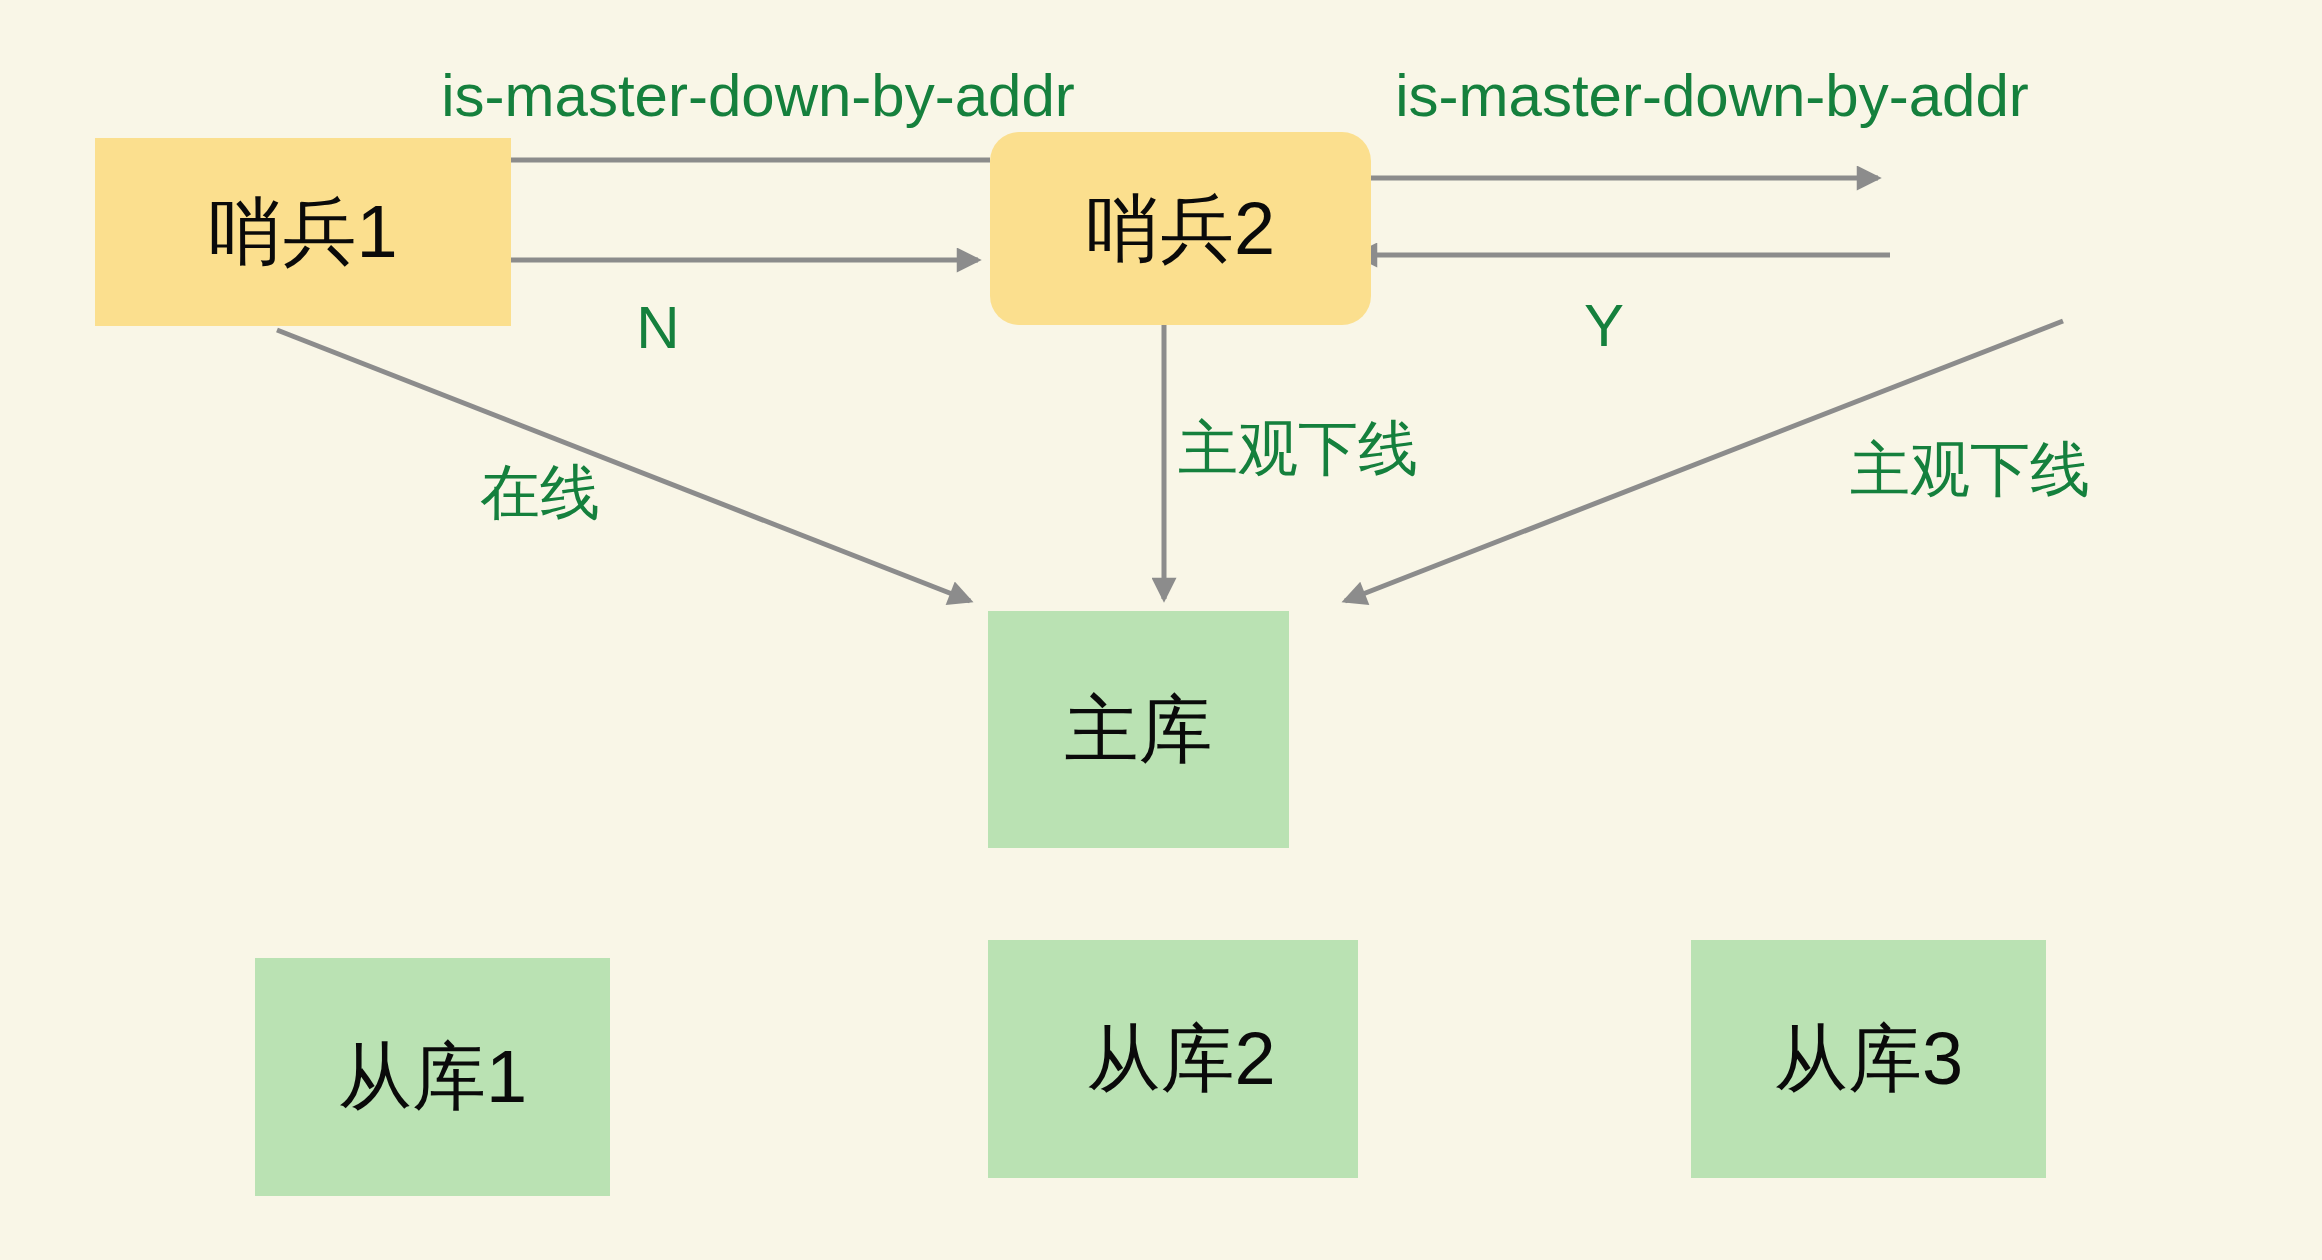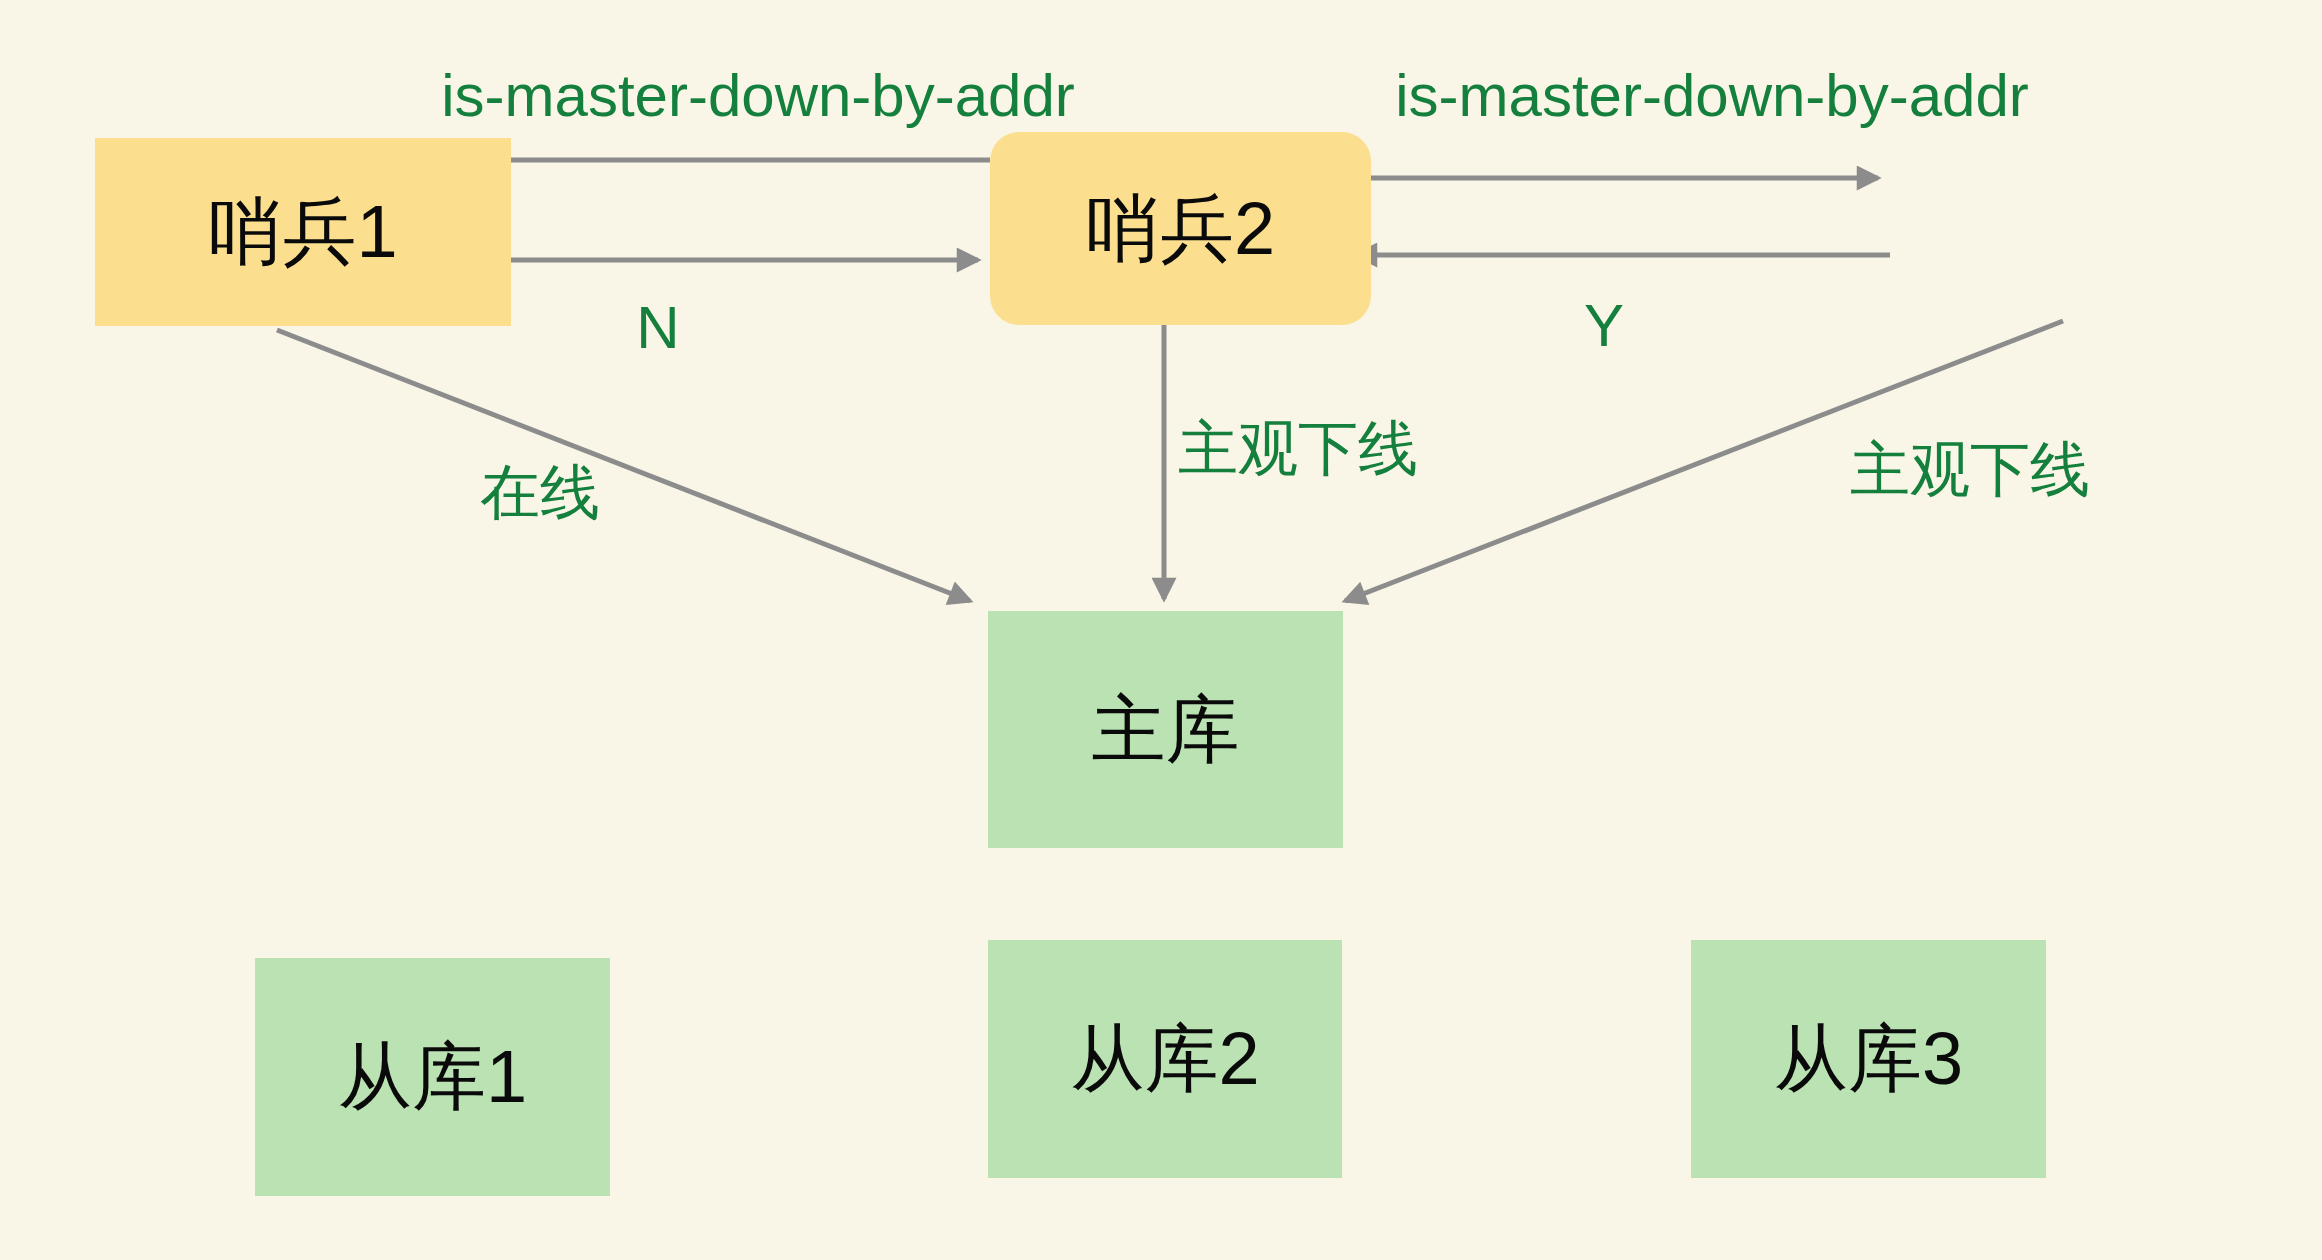--- a/index.html
+++ b/index.html
@@ -70,29 +70,29 @@
 
   <div class="node sentinel" style="left:95px; top:138px; width:416px; height:188px;">
     <span>哨兵1</span>
   </div>
 
   <div class="node sentinel" style="left:990px; top:132px; width:381px; height:193px;border-radius:29px;">
     <span>哨兵2</span>
   </div>
 
 
-  <div class="node db" style="left:988px; top:611px; width:355px; height:237px;">
+  <div class="node db" style="left:988px; top:611px; width:301px; height:237px;">
     <span>主库</span>
   </div>
 
   <div class="node db" style="left:255px; top:940px; width:355px; height:238px;margin-top:18px;">
     <span>从库1</span>
   </div>
 
-  <div class="node db" style="left:988px; top:940px; width:354px; height:238px;">
+  <div class="node db" style="left:988px; top:940px; width:354px; height:238px;padding-left:16px;">
     <span>从库2</span>
   </div>
 
   <div class="node db" style="left:1691px; top:940px; width:355px; height:238px;">
     <span>从库3</span>
   </div>
 
   <div class="edge-label" style="left:758px; top:96px;">is-master-down-by-addr</div>
 
   <div class="edge-label" style="left:1712px; top:96px;">is-master-down-by-addr</div>

